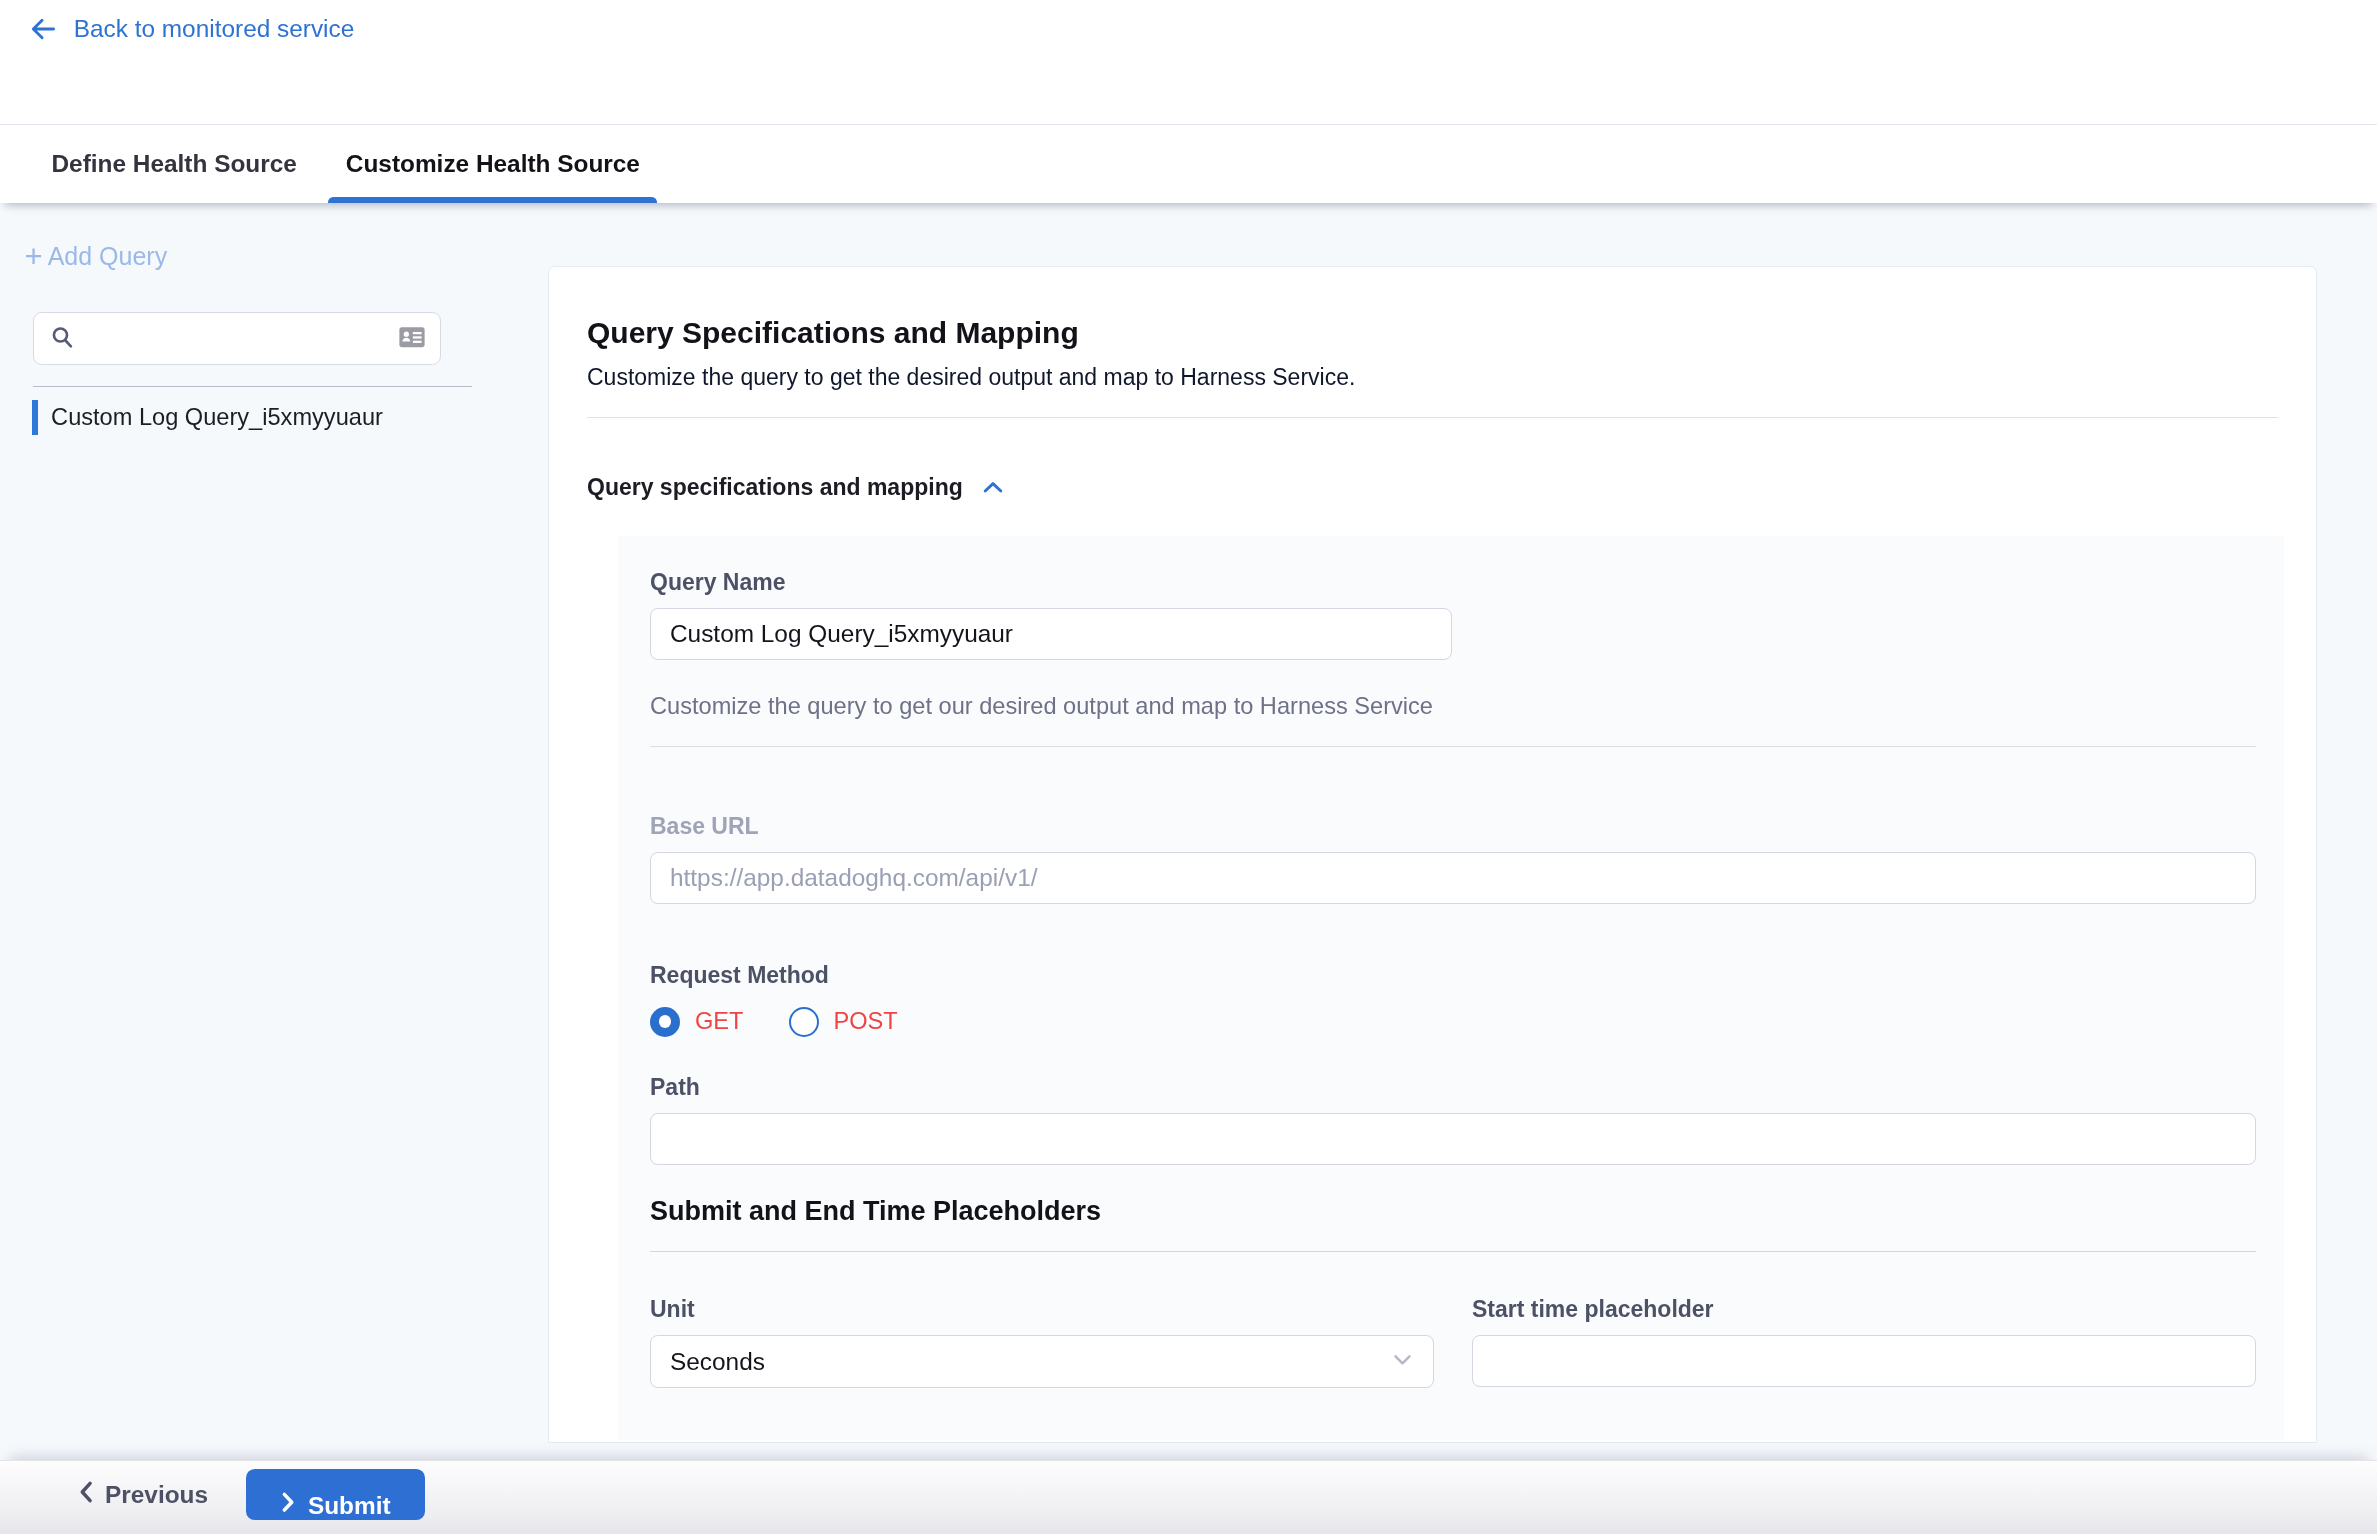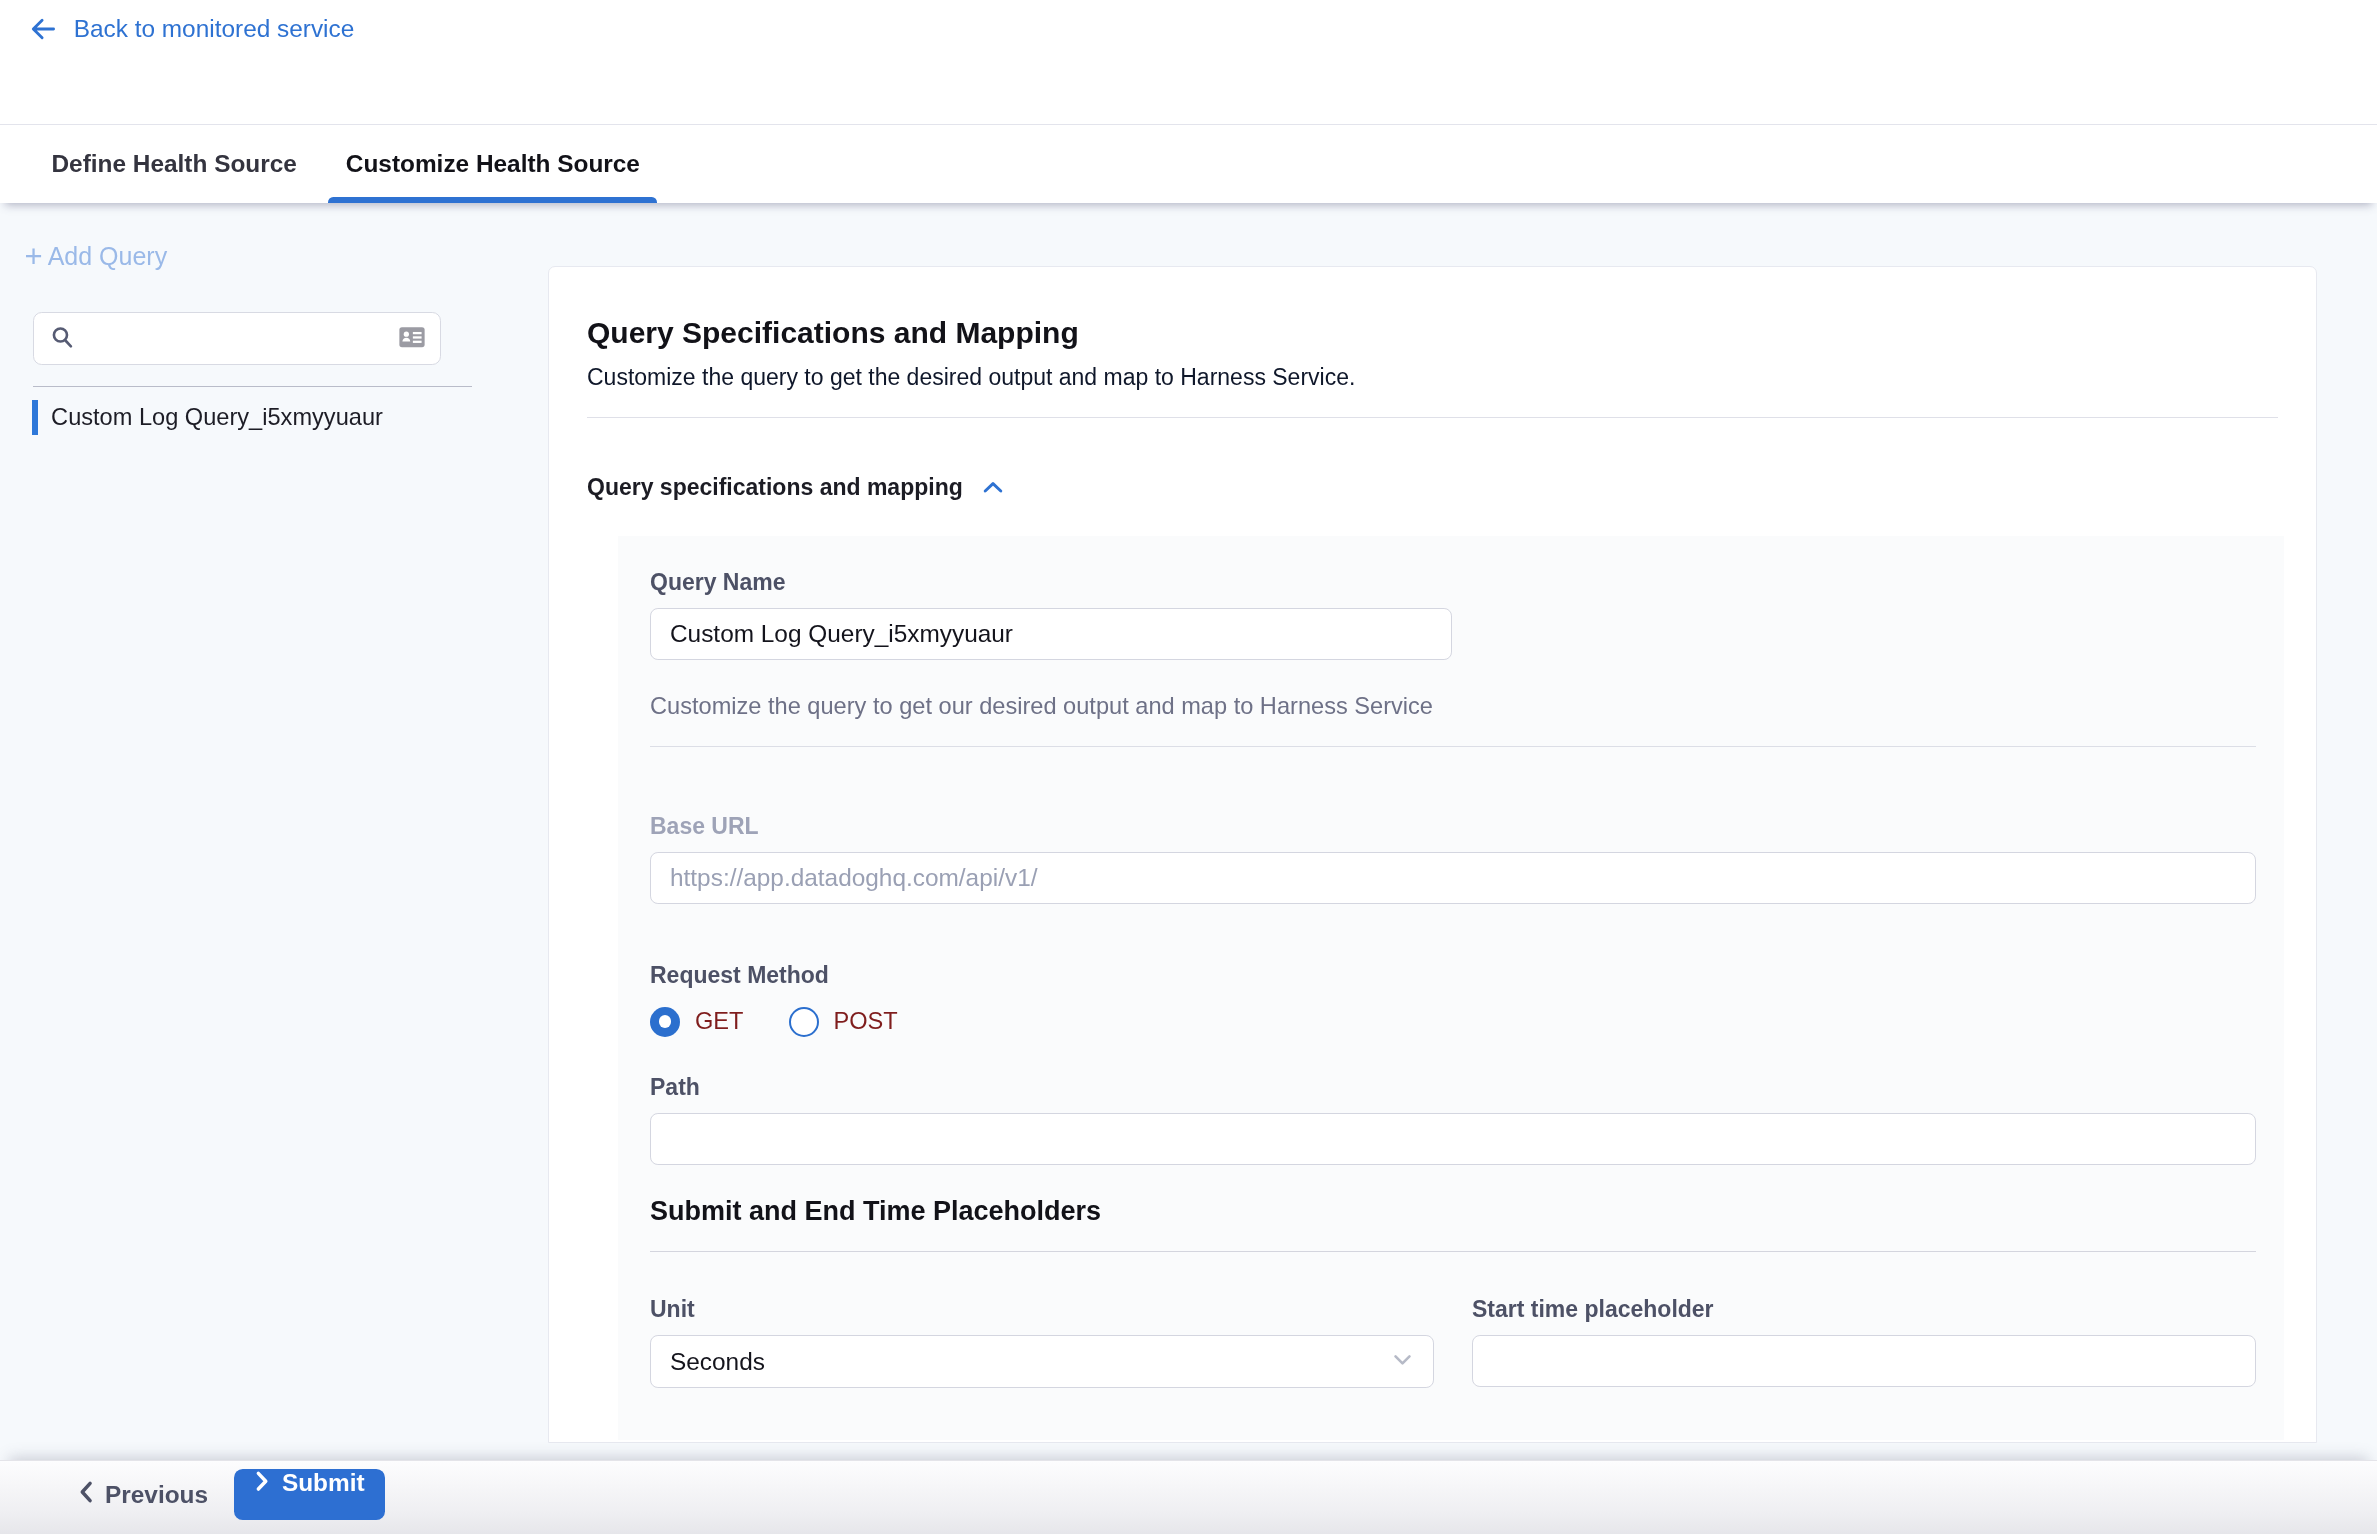--- a/index.html
+++ b/index.html
@@ -85,21 +85,21 @@
   .lbl-reqmethod { margin-top:58px; }
   .lbl-path { margin-top:37px; }
 
   .radio-row { display:flex; align-items:center; gap:45px; margin-top:17.5px; }
   .radio-opt { display:flex; align-items:center; gap:15px; cursor:pointer; }
   .radio-circle { width:30px; height:30px; border-radius:50%; position:relative; }
   .radio-circle.on { background:#2b6fce; }
   .radio-circle.on::after { content:""; position:absolute; left:8.7px; top:8.7px; width:12.2px; height:12.2px;
                             border-radius:50%; background:#ffffff; }
   .radio-circle.off { background:#ffffff; border:2.6px solid #2b6fce; }
-  .radio-label { font-size:23.6px; color:#7f1d1d; }
+  .radio-label { font-size:23.6px; color:#ef4444; }
 
   .ph-heading { margin-top:31px; font-size:27px; font-weight:700; color:#121218; }
   .ph-divider { height:0.9px; background:#d4d5de; margin-top:24.4px; width:1606px; }
   .two-col { display:flex; gap:38px; margin-top:44px; }
   .col { width:784px; }
   .col .t-input { width:784px; }
   .select {
     margin-top:12.2px; height:53px; width:784px; background:#ffffff;
     border:1.3px solid #d4d6e0; border-radius:7.9px; display:flex; align-items:center;
     justify-content:space-between; padding:0 19px; cursor:pointer;
@@ -110,22 +110,22 @@
   .footer {
     position:absolute; left:0; top:1460px; width:2377px; height:74px;
     background:linear-gradient(180deg,#fdfdfe 0%,#efeff2 70%,#e6e6ea 100%);
     border-top:0.9px solid #e4e4e9;
     box-shadow:0 -10.5px 14px -8.7px rgba(84,86,110,0.28);
     display:flex; align-items:center; padding:0 0 5.2px 77px; z-index:6;
   }
   .prev-btn { display:flex; align-items:center; gap:10.5px; color:#4d5166; font-size:24.4px;
               font-weight:600; cursor:pointer; }
   .submit-btn {
-    margin-left:26px; height:51px; padding:0 20px; background:#2d6fd2; border:none;
-    border-radius:8.7px; display:flex; align-items:flex-start; gap:12.2px; cursor:pointer;
+    margin-left:38px; height:51px; padding:0 34px; background:#2d6fd2; border:none;
+    border-radius:8.7px; display:flex; align-items:flex-end; gap:12.2px; cursor:pointer;
     color:#ffffff; font-size:24.4px; font-weight:700;
     font-family:"Liberation Sans","DejaVu Sans",sans-serif;
   }
 </style>
 </head>
 <body>
 
 <div class="header">
   <div class="back-row">
     <span>

